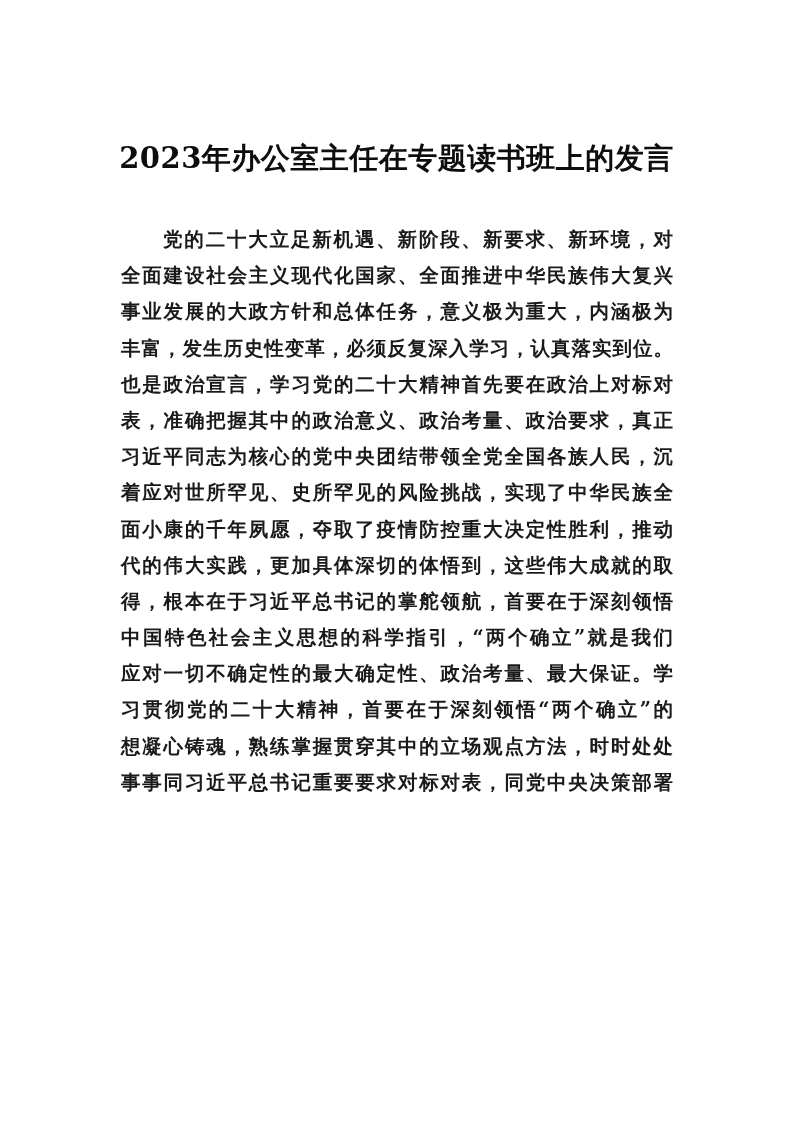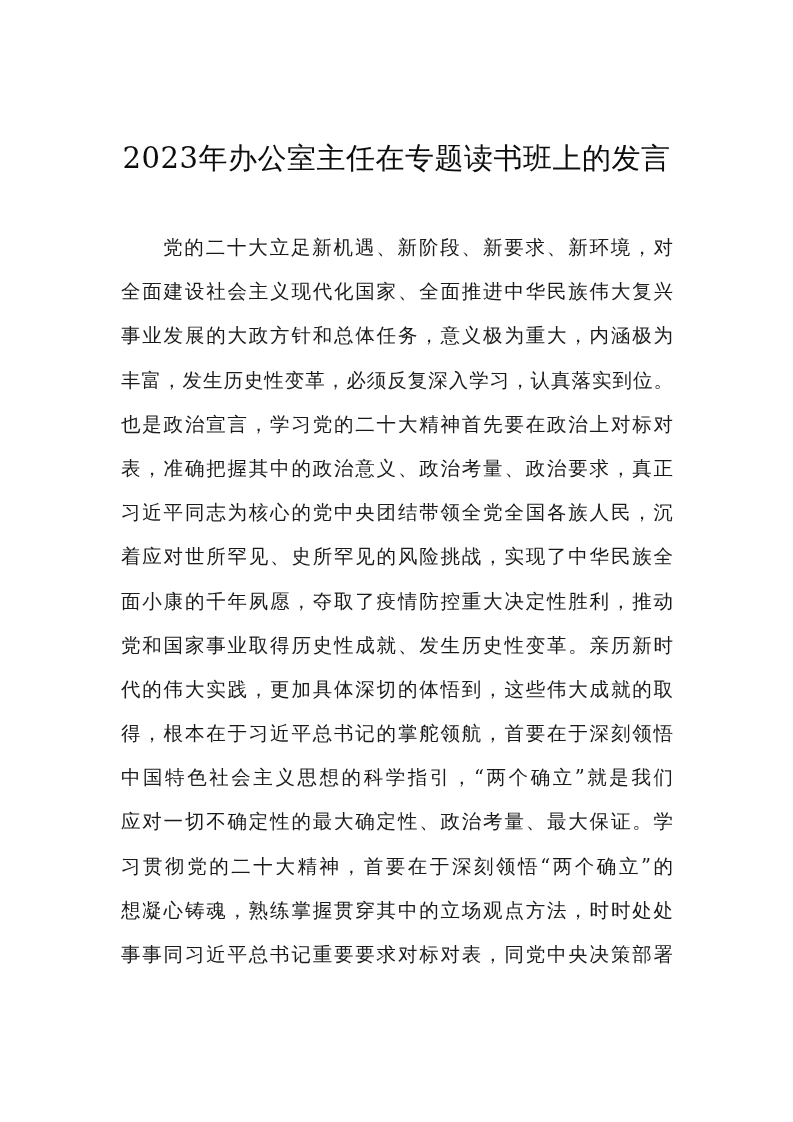--- a/index.html
+++ b/index.html
@@ -14,20 +14,21 @@
     overflow: hidden;
     font-family: "DejaVu Serif", "Liberation Serif", serif;
     color: #111111;
   }
   .page {
     position: absolute;
     left: 0; top: 0;
     width: 793px;
     height: 916px;
     background: #ffffff;
+    font-weight: bold;
   }
   .title {
     position: absolute;
     left: 0;
     width: 793px;
     top: 138px;
     text-align: center;
     font-size: 29px;
     line-height: 40px;
     letter-spacing: 0.5px;
@@ -42,21 +43,20 @@
   }
   .line {
     display: block;
     height: 36.2px;
     line-height: 36.2px;
     font-size: 19.5px;
     white-space: nowrap;
     text-align: justify;
     text-align-last: justify;
     color: #1a1a1a;
-    margin-top: 8px;
   }
   .line.indent {
     padding-left: 42px;
   }
 </style>
 </head>
 <body>
 
 <div class="page">
   <div class="title">2023年办公室主任在专题读书班上的发言</div>
@@ -67,21 +67,20 @@
       <span class="line">全面建设社会主义现代化国家、全面推进中华民族伟大复兴</span>
       <span class="line">事业发展的大政方针和总体任务，意义极为重大，内涵极为</span>
       <span class="line">丰富，发生历史性变革，必须反复深入学习，认真落实到位。</span>
     </div>
     <div>
       <span class="line">也是政治宣言，学习党的二十大精神首先要在政治上对标对</span>
       <span class="line">表，准确把握其中的政治意义、政治考量、政治要求，真正</span>
       <span class="line">习近平同志为核心的党中央团结带领全党全国各族人民，沉</span>
       <span class="line">着应对世所罕见、史所罕见的风险挑战，实现了中华民族全</span>
       <span class="line">面小康的千年夙愿，夺取了疫情防控重大决定性胜利，推动</span>
-      <span class="line">党和国家事业取得历史性成就、发生历史性变革。亲历新时</span>
       <span class="line">代的伟大实践，更加具体深切的体悟到，这些伟大成就的取</span>
       <span class="line">得，根本在于习近平总书记的掌舵领航，首要在于深刻领悟</span>
       <span class="line">中国特色社会主义思想的科学指引，“两个确立”就是我们</span>
       <span class="line">应对一切不确定性的最大确定性、政治考量、最大保证。学</span>
       <span class="line">习贯彻党的二十大精神，首要在于深刻领悟“两个确立”的</span>
       <span class="line">想凝心铸魂，熟练掌握贯穿其中的立场观点方法，时时处处</span>
       <span class="line">事事同习近平总书记重要要求对标对表，同党中央决策部署</span>
     </div>
   </div>
 </div>

